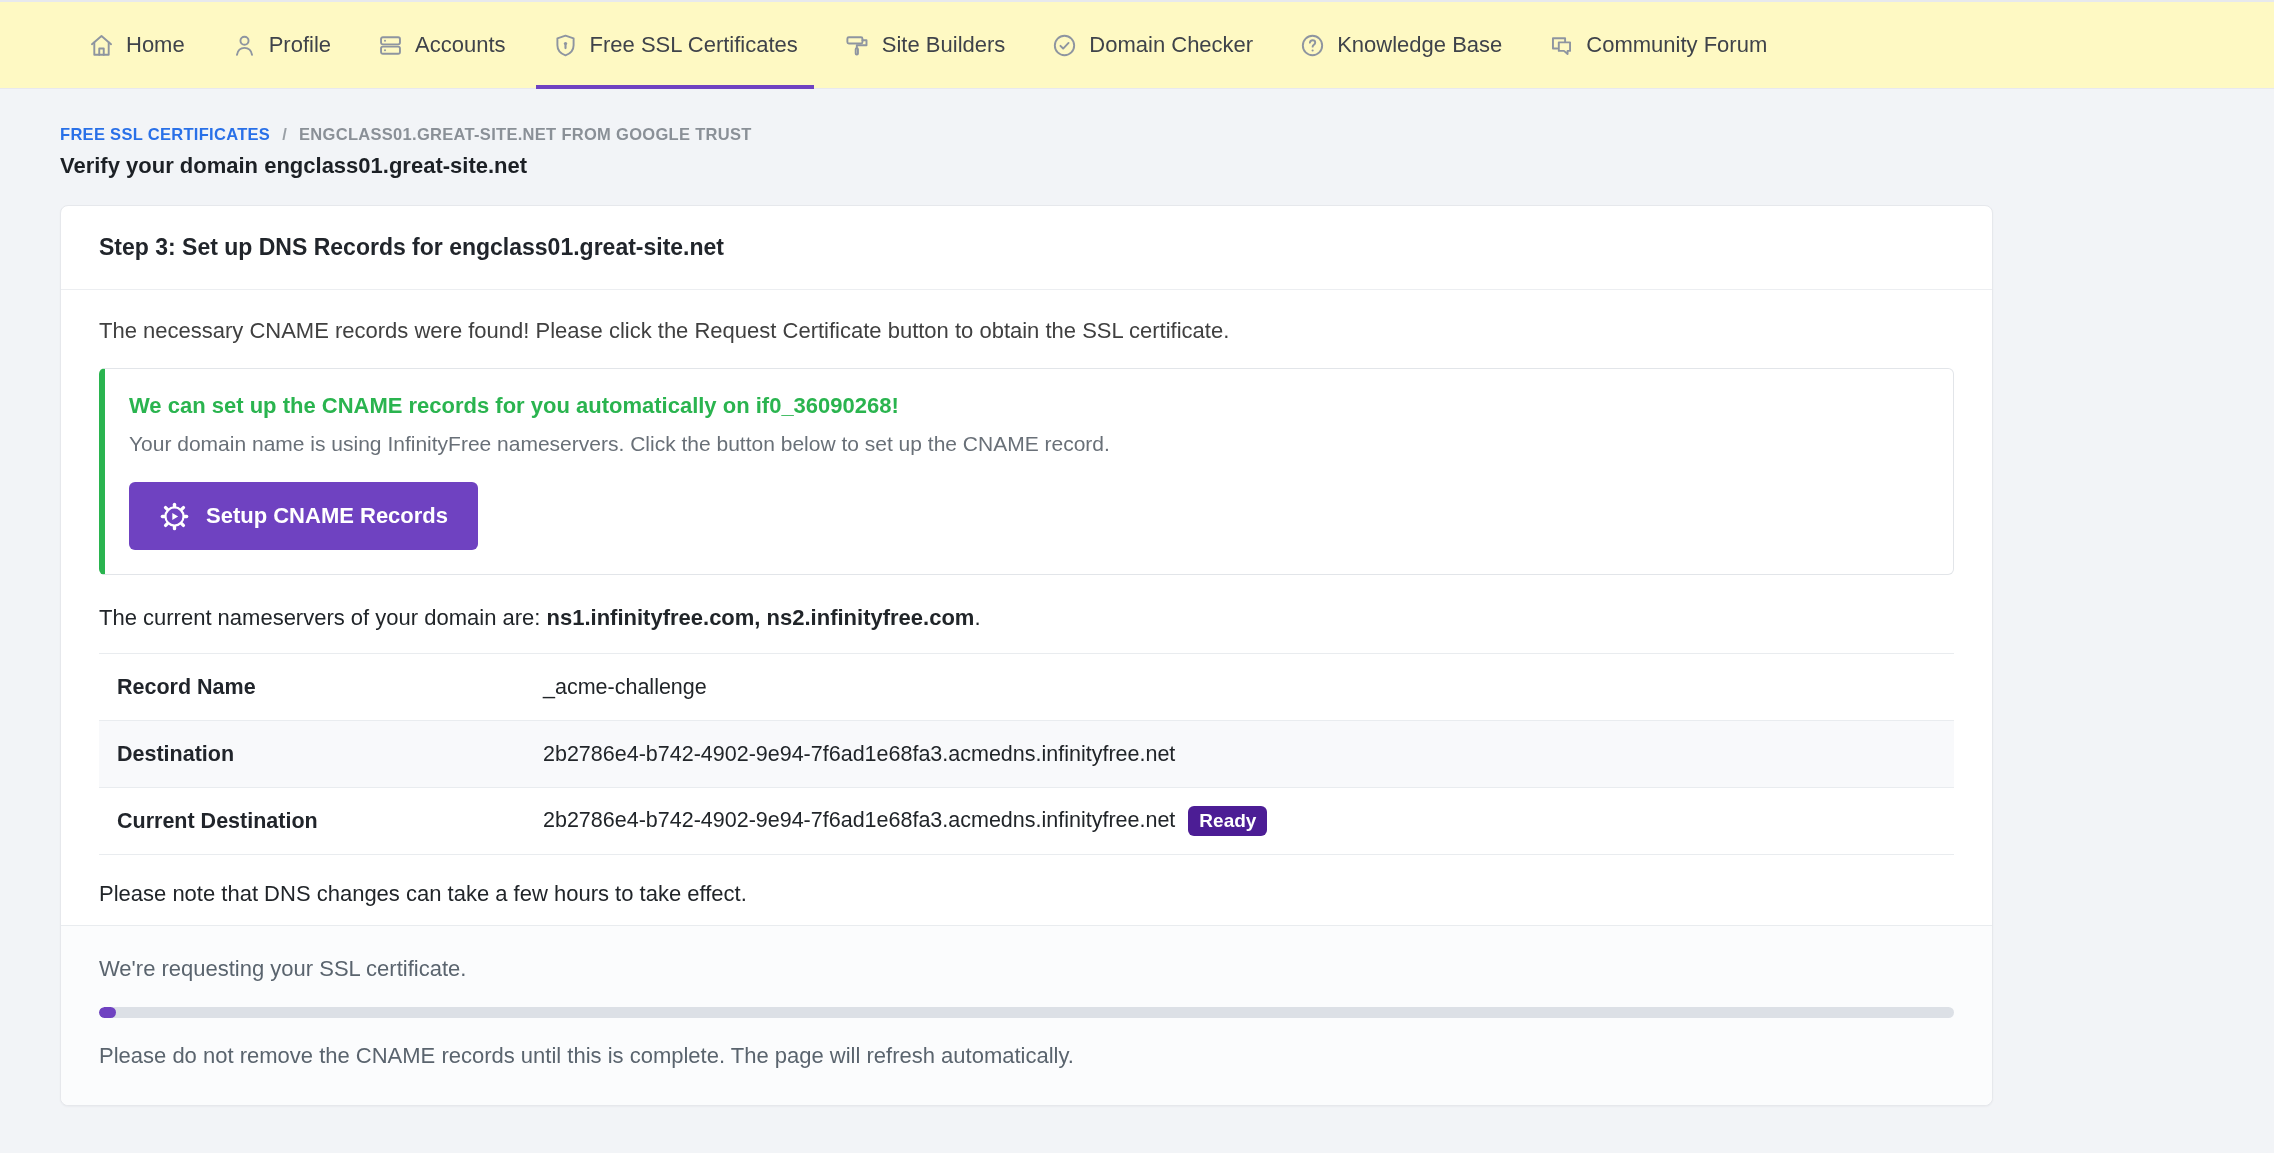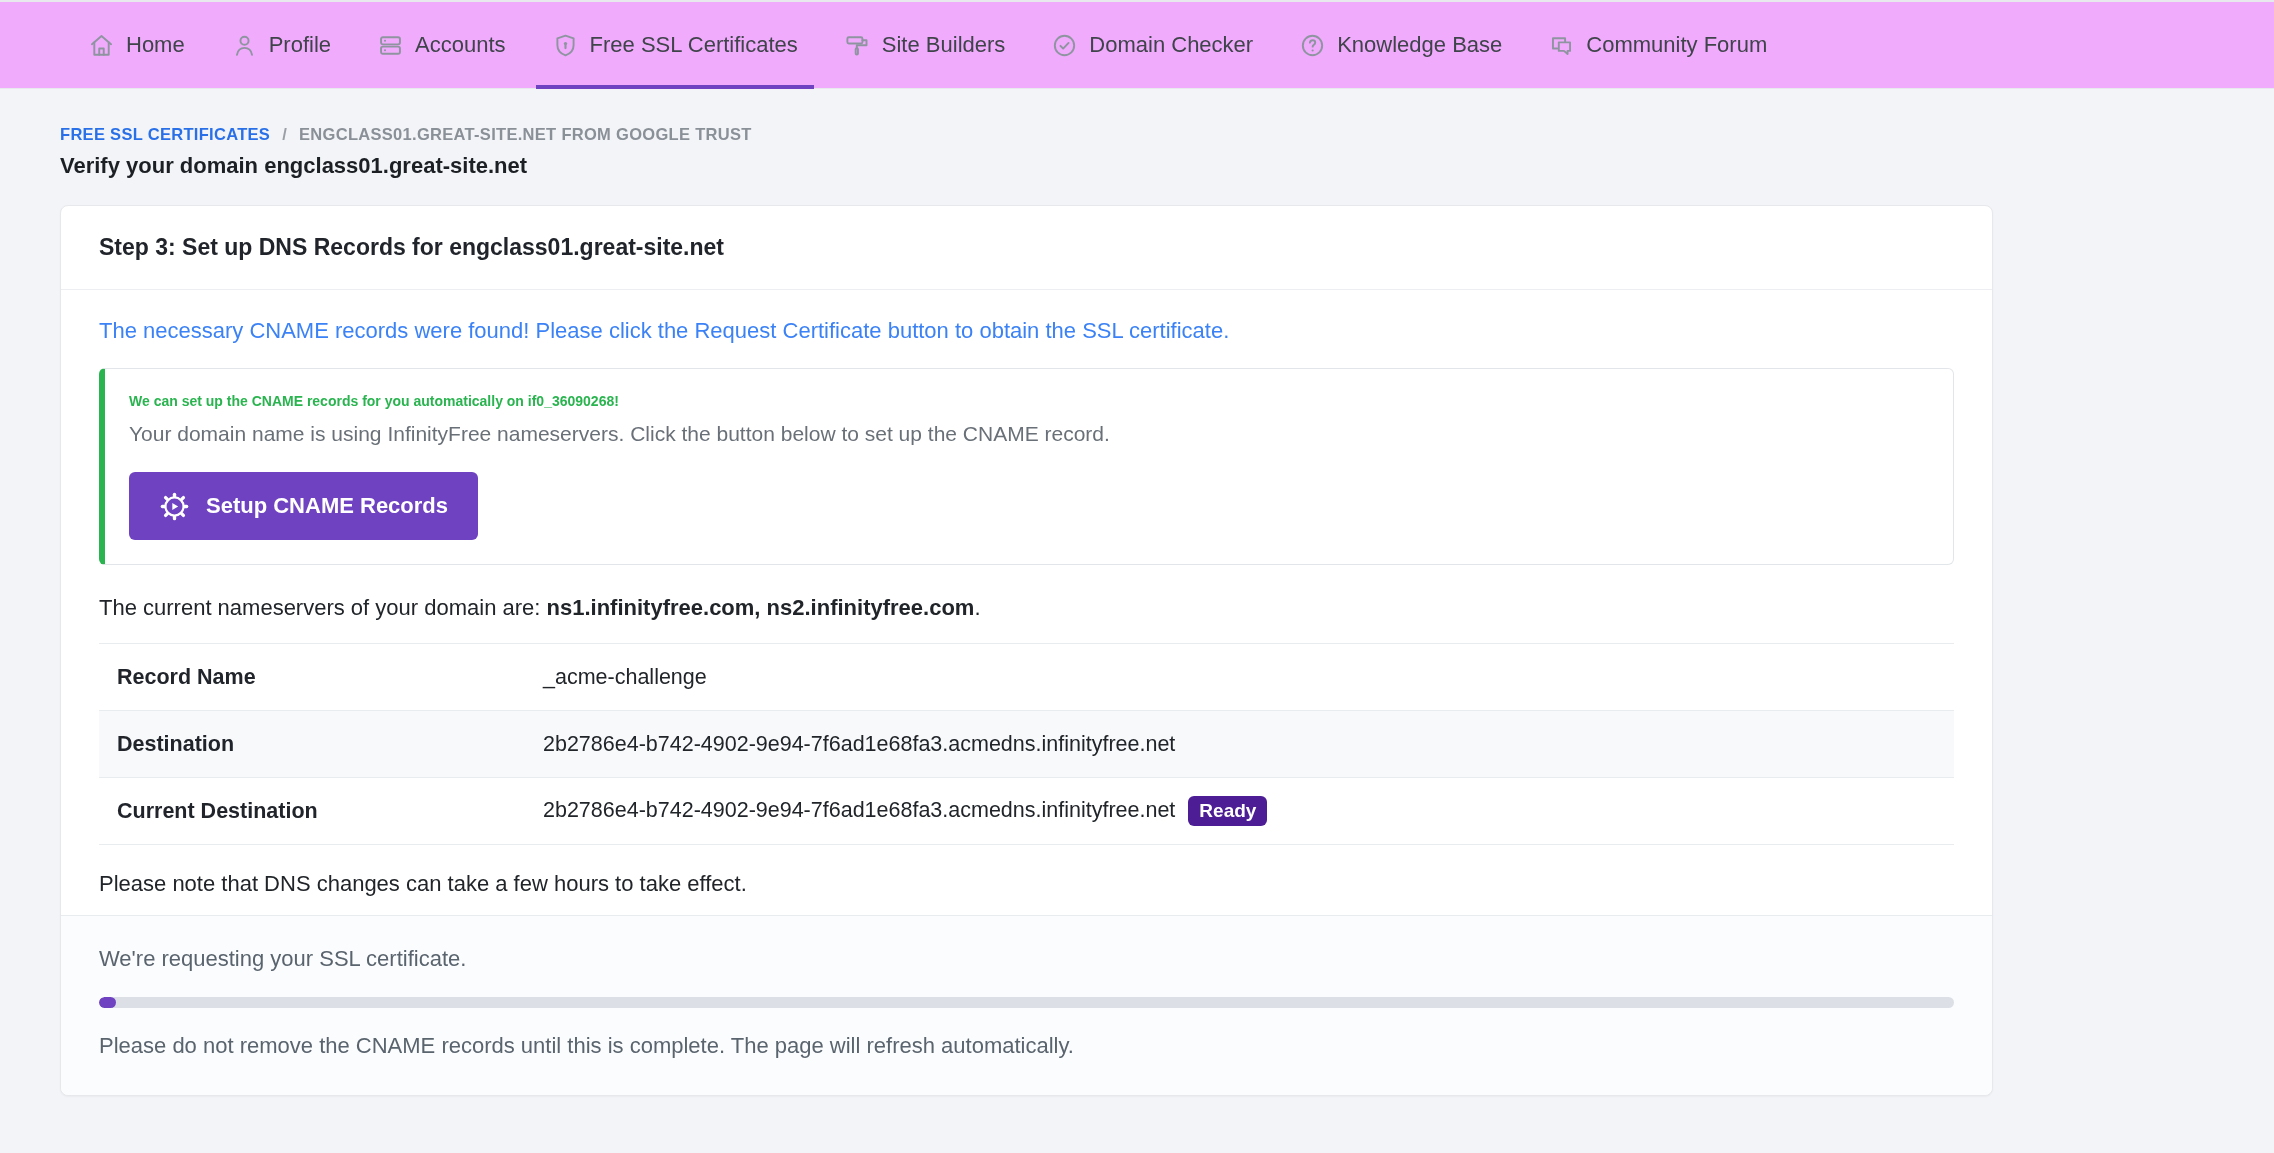--- a/index.html
+++ b/index.html
@@ -6,21 +6,21 @@
   html,body { width:2274px; height:1153px; }
   body {
     font-family:"Liberation Sans", sans-serif;
     background:#f2f4f7;
     color:#212529;
     overflow:hidden;
   }
   
   .topnav {
     height:89px;
-    background:#f0abfc;
+    background:#fef9c3;
     border-top:2px solid #e7e9ed;
     border-bottom:1px solid #e8e9ee;
     display:flex;
     align-items:stretch;
     padding-left:72px;
     gap:14px;
   }
   .nav-item {
     display:flex;
     align-items:center;
@@ -74,34 +74,34 @@
     height:84px;
     display:flex;
     align-items:center;
     padding:0 38px;
     font-size:23px;
     font-weight:bold;
     color:#21252b;
     border-bottom:1px solid #eceef1;
   }
   .card-body { padding:28px 38px 18px 38px; font-size:22px; }
-  .intro-text { color:#3b82f6; }
+  .intro-text { color:#404040; }
   
   .callout {
     margin-top:24px;
     border:1px solid #e2e5e9;
     border-left:6px solid #2ab44f;
     border-radius:6px;
     padding:24px 30px 24px 24px;
     background:#ffffff;
   }
   .callout-title {
     color:#2ab44f;
     font-weight:bold;
-    font-size:14px;
+    font-size:22px;
   }
   .callout-desc {
     margin-top:13px;
     color:#697078;
     font-size:21px;
   }
   .setup-btn {
     margin-top:26px;
     display:inline-flex;
     align-items:center;

